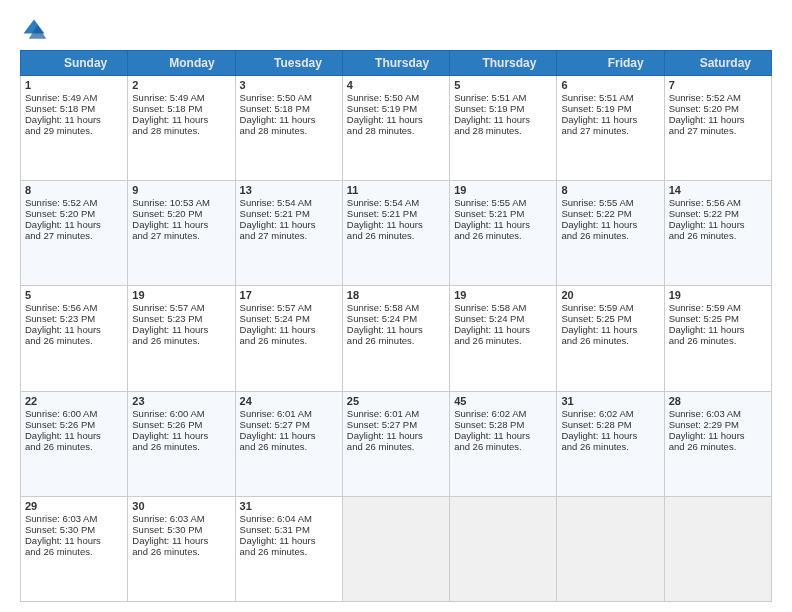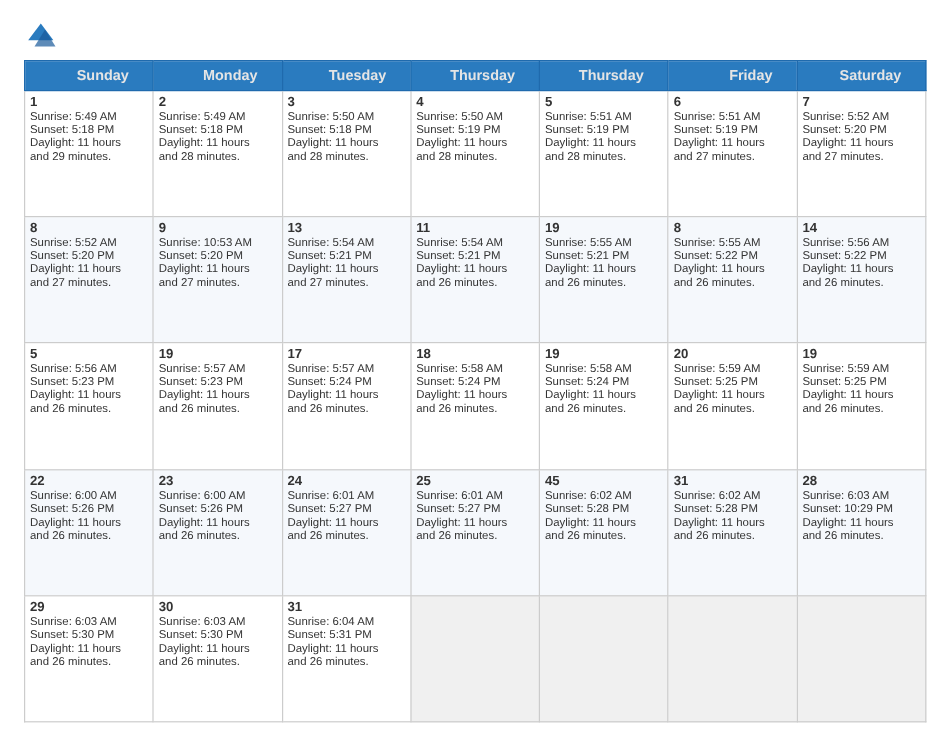--- a/index.html
+++ b/index.html
@@ -325,21 +325,21 @@
           <td>
         <span class="day-num">31</span>
         <span>Sunrise: 6:02 AM</span><br>
         <span>Sunset: 5:28 PM</span><br>
         <span>Daylight: 11 hours</span><br>
         <span>and 26 minutes.</span>
       </td>
           <td>
         <span class="day-num">28</span>
         <span>Sunrise: 6:03 AM</span><br>
-        <span>Sunset: 10:29 PM</span><br>
+        <span>Sunset: 2:29 PM</span><br>
         <span>Daylight: 11 hours</span><br>
         <span>and 26 minutes.</span>
       </td>
         </tr>
         <tr>
           <td>
         <span class="day-num">29</span>
         <span>Sunrise: 6:03 AM</span><br>
         <span>Sunset: 5:30 PM</span><br>
         <span>Daylight: 11 hours</span><br>

